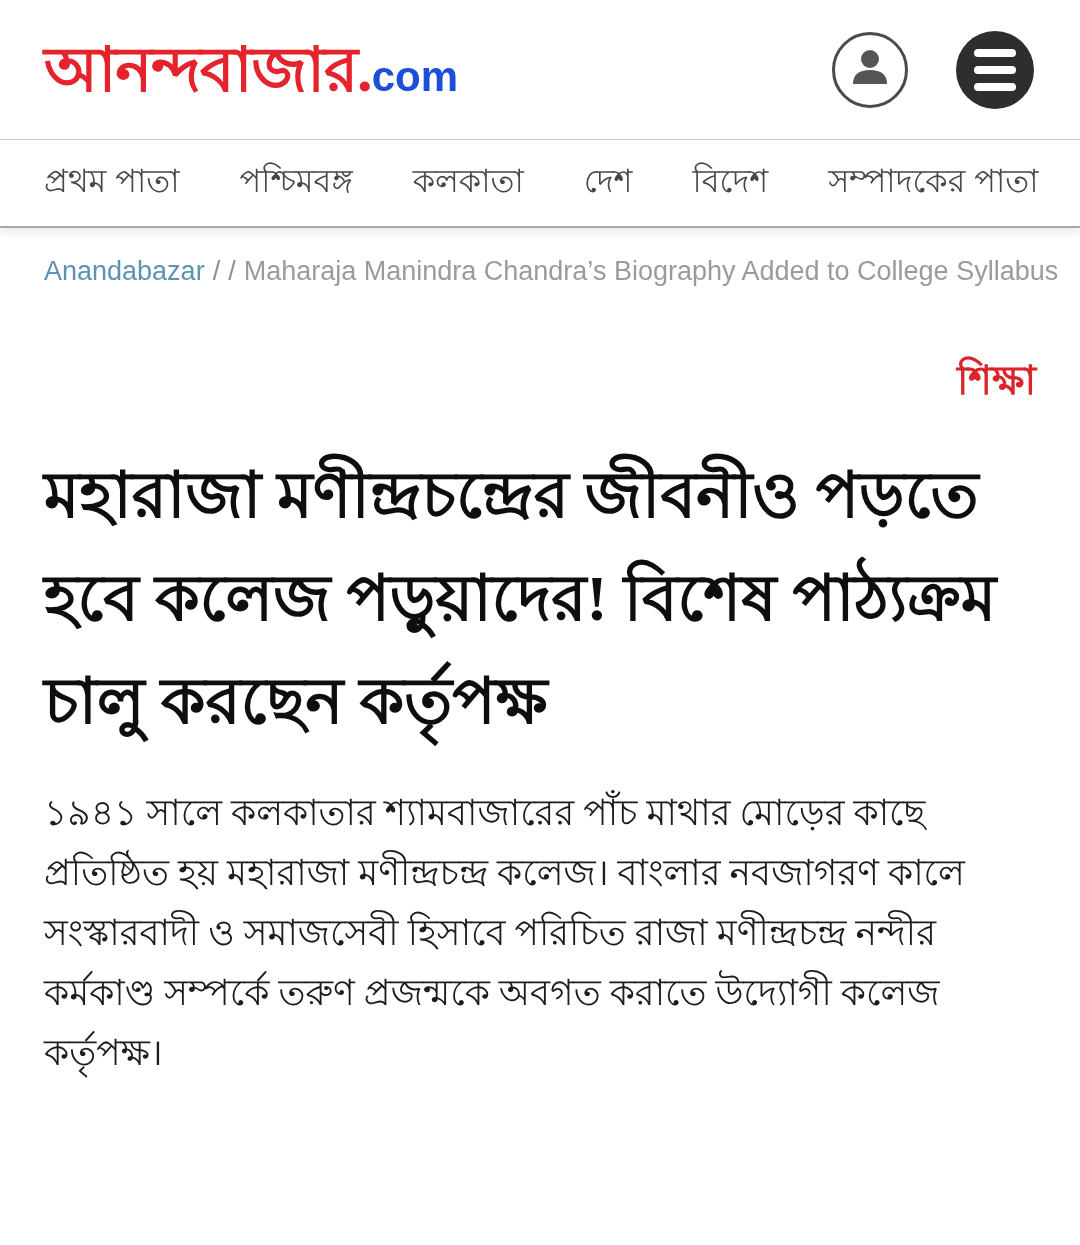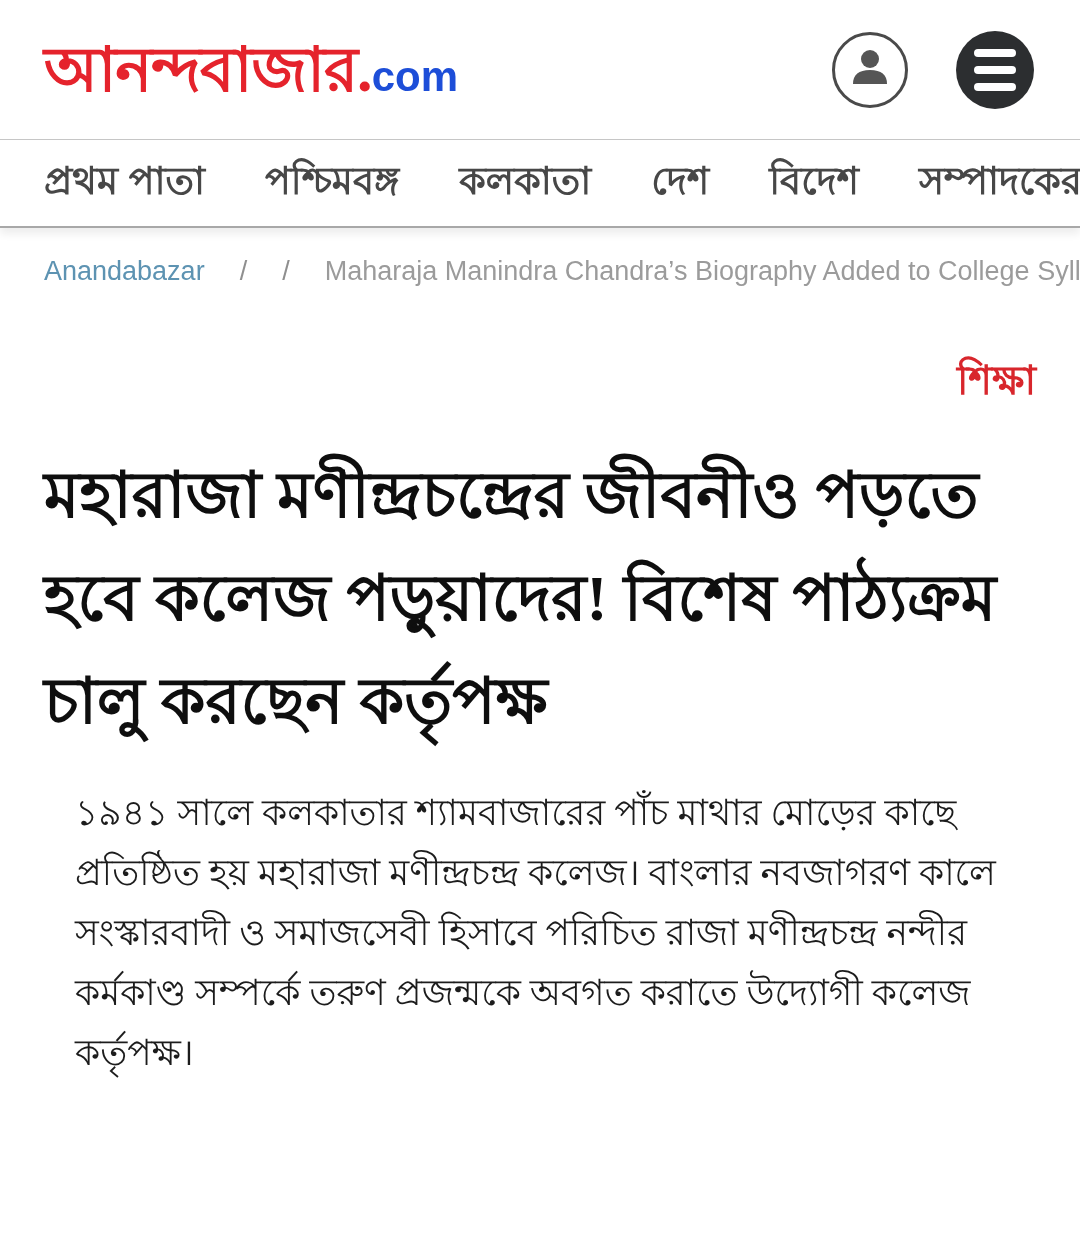--- a/index.html
+++ b/index.html
@@ -27,41 +27,41 @@
     gap: 9px; cursor: pointer; }
   .menu-bar { width: 42px; height: 8px; background: #ffffff; border-radius: 4px; }
 
   
   .nav {
     height: 88px; width: 1080px; display: flex; align-items: center;
     padding: 0 44px; gap: 60px; white-space: nowrap; overflow: hidden;
     border-bottom: 2px solid #a8a8a8; box-shadow: 0 6px 8px rgba(0,0,0,0.07);
     background: #ffffff;
   }
-  .nav-item { font-size: 38px; color: #474747; font-weight: 700; cursor: pointer;
+  .nav-item { font-size: 32px; color: #474747; font-weight: 400; cursor: pointer;
     flex: 0 0 auto; }
 
   
   .breadcrumb {
     margin-top: 28px; padding: 0 44px; display: flex; align-items: center;
-    gap: 35px; white-space: nowrap; overflow: hidden; font-size: 27px;
+    gap: 8px; white-space: nowrap; overflow: hidden; font-size: 27px;
   }
   .crumb-link { color: #5d93b2; cursor: pointer; flex: 0 0 auto; }
   .crumb-sep { color: #8f8f8f; flex: 0 0 auto; }
   .crumb-current { color: #9b9b9b; flex: 0 0 auto; }
 
   
   .article { padding: 0 44px; }
   .category { margin-top: 62px; font-size: 40px; font-weight: 700;
     color: #d8262c; font-family: "Liberation Serif", serif; cursor: pointer; text-align: right; }
   .headline { margin-top: 28px; width: 960px; font-family: Liberation Serif, serif;
     font-weight: 700; font-size: 64px; line-height: 103px; color: #0e0e0e;
     letter-spacing: 0px; }
   .body-text { margin-top: 30px; width: 990px; font-family: "Liberation Serif", serif;
-    font-size: 36px; line-height: 60px; color: #1c1c1c; margin-left: 31px; }
+    font-size: 36px; line-height: 60px; color: #1c1c1c; }
 </style>
 </head>
 <body>
 
 <div class="header">
   <div class="logo">
     <span class="logo-bn">আনন্দবাজার.</span>
       <span class="logo-tld">com</span>
   </div>
   <div class="header-actions">

